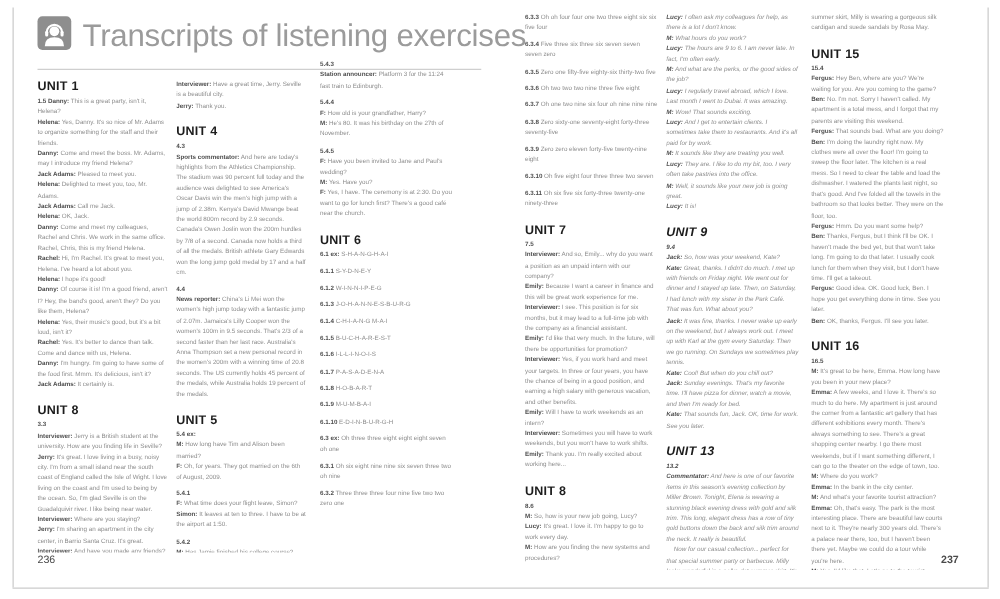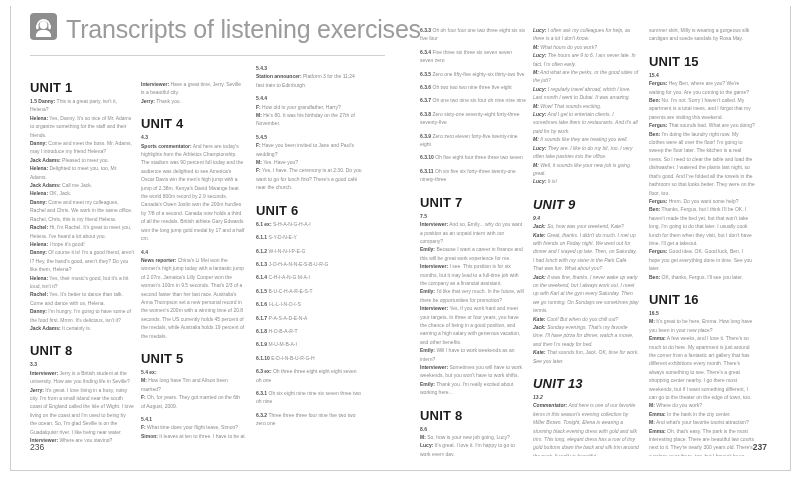--- a/index.html
+++ b/index.html
@@ -29,24 +29,24 @@
   #col-2 { left:256px; top:48px; width:107px; height:378px; }
   #col-3 { left:420px; top:10px; width:106px; height:446px; }
   #col-4 { left:533px; top:10px; width:106px; height:446px;font-style:italic; }
   #col-5 { left:649px; top:10px; width:106px; height:446px; }
 
   .p { margin:0; font-size:5px; line-height:8.4px; color:#8c8c8c; }
   .p b { color:#4f4f4f; font-weight:bold; }
   .p.gap { margin-top:5px; }
   .p.indent { text-indent:6px; }
   .unit {
-    margin:11px 0 2px 0; font-size:13px; font-weight:bold;
+    margin:11px 0 2px 0; font-size:10px; font-weight:bold;
     color:#1d1d1d; letter-spacing:0.2px;
   }
-  .col > :first-child { margin-top:16px; }
+  .col > :first-child { margin-top:0; }
 
   .pagenum { position:absolute; top:442px; font-size:8.5px; color:#4a4a4a; }
   #pagenum-left  { left:30px; }
   #pagenum-right { right:33px;font-weight:bold; }
 </style>
 </head>
 <body>
 
 <div id="edge-left" class="edge"></div>
 <div id="edge-right" class="edge"></div>

